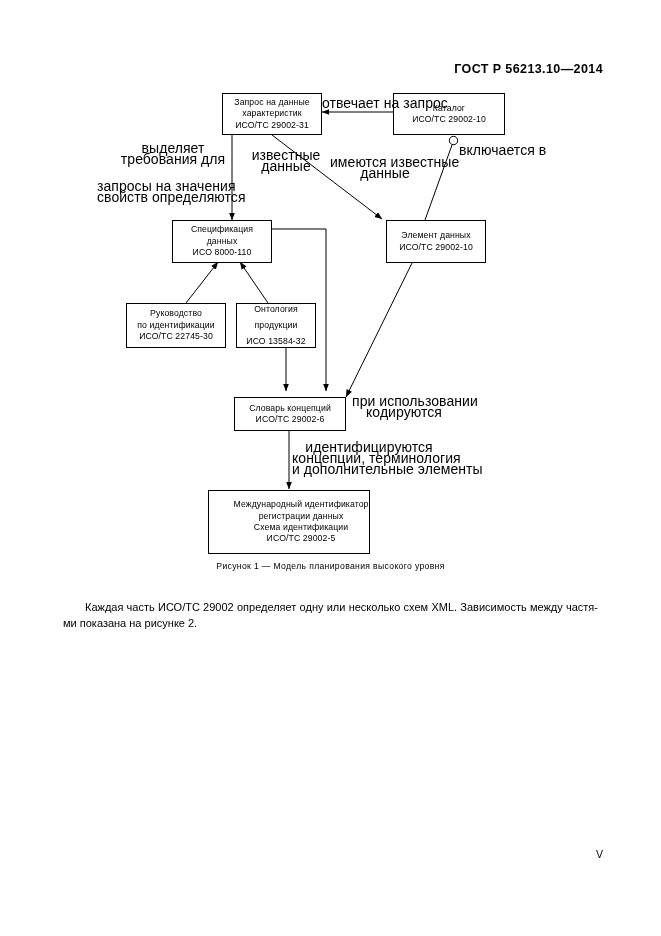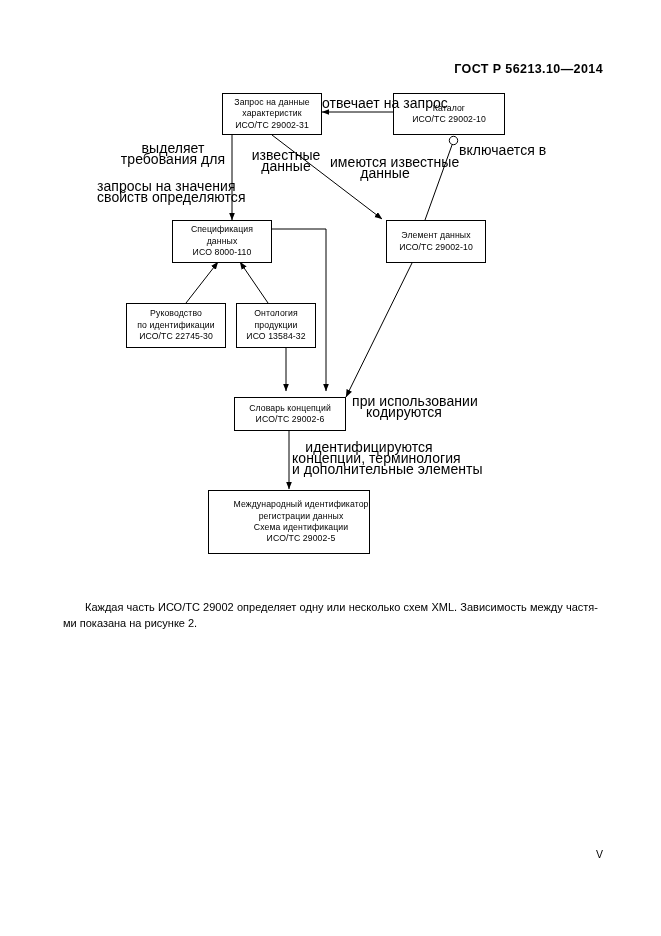--- a/index.html
+++ b/index.html
@@ -159,21 +159,21 @@
       <span>Элемент данных</span>
       <span>ИСО/ТС 29002-10</span>
     </div>
 
     <div class="node" style="left:126px; top:218px; width:100px; height:45px;">
       <span>Руководство</span>
       <span>по идентификации</span>
       <span>ИСО/ТС 22745-30</span>
     </div>
 
-    <div class="node" style="left:236px; top:218px; width:80px; height:45px;">
+    <div class="node" style="left:236px; top:218px; width:80px; height:45px;justify-content:space-between;">
       <span>Онтология</span>
       <span>продукции</span>
       <span>ИСО 13584-32</span>
     </div>
 
     <div class="node" style="left:234px; top:312px; width:112px; height:34px;">
       <span>Словарь концепций</span>
       <span>ИСО/ТС 29002-6</span>
     </div>
 
@@ -218,20 +218,21 @@
     </div>
 
     <div class="edge-label" style="left:292px; top:357px; width:154px; text-align:center;">
       <span>идентифицируются</span>
       <span>концепции, терминология</span>
       <span>и дополнительные элементы</span>
     </div>
 
   </div>
 
+  <div class="caption">Рисунок 1 — Модель планирования высокого уровня</div>
 
   <div class="body-par">
     <span class="indent"></span><span>Каждая часть ИСО/ТС 29002 определяет одну или несколько схем XML. Зависимость между частя-</span>
     <span>ми показана на рисунке 2.</span>
   </div>
 
   <div class="folio">V</div>
 
 </div>
 

